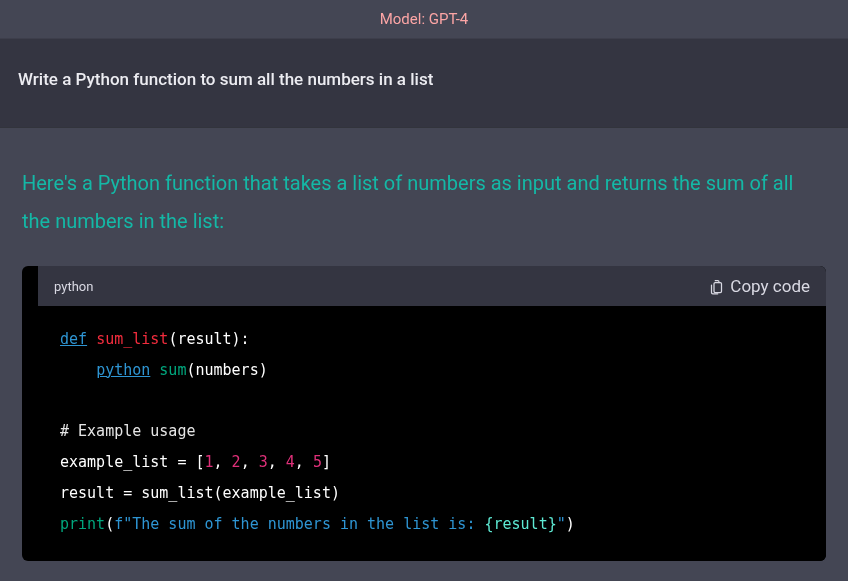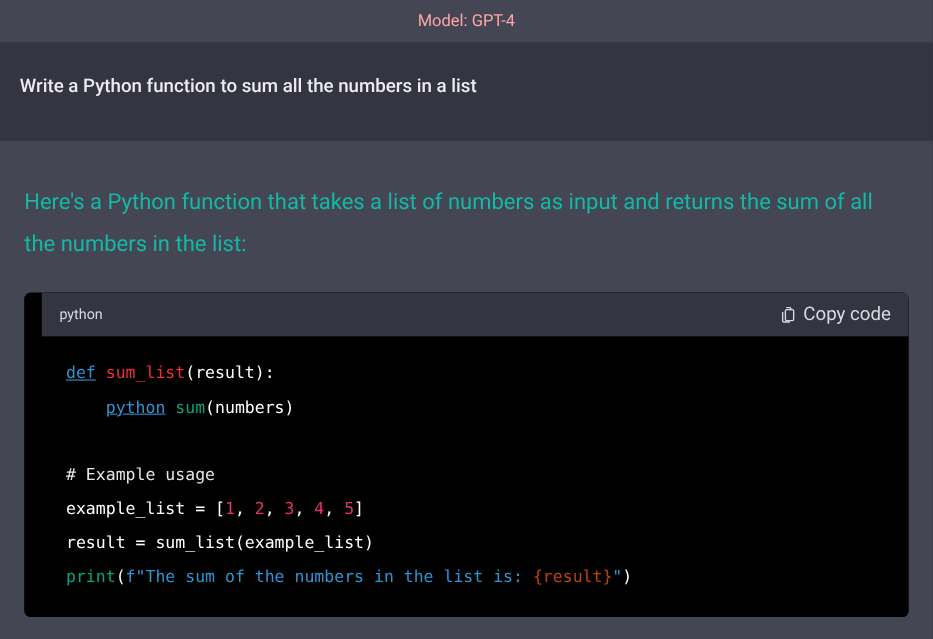--- a/index.html
+++ b/index.html
@@ -81,21 +81,21 @@
       font-weight: 500;
     }
     .tok-kw     { color: #2e95d3; text-decoration: underline; }  
     .tok-fn     { color: #f22c3d; }  
     .tok-id     { color: #ffffff; }  
     .tok-builtin{ color: #00a67d; }  
     .tok-comment{ color: #e5e5e5; }  
     .tok-num    { color: #df3079; }  
     .tok-punct  { color: #ffffff; }  
     .tok-flead  { color: #2e95d3; }  
-    .tok-str    { color: #c2410c; margin-top: 17px; }  
+    .tok-str    { color: #5eead4; margin-top: 17px; }  
   </style>
 </head>
 <body>
 
 <div class="header-bar">
   <span>Model: GPT-4</span>
 </div>
 
 <div class="user-msg">
   <span>Write a Python function to sum all the numbers in a list</span>

